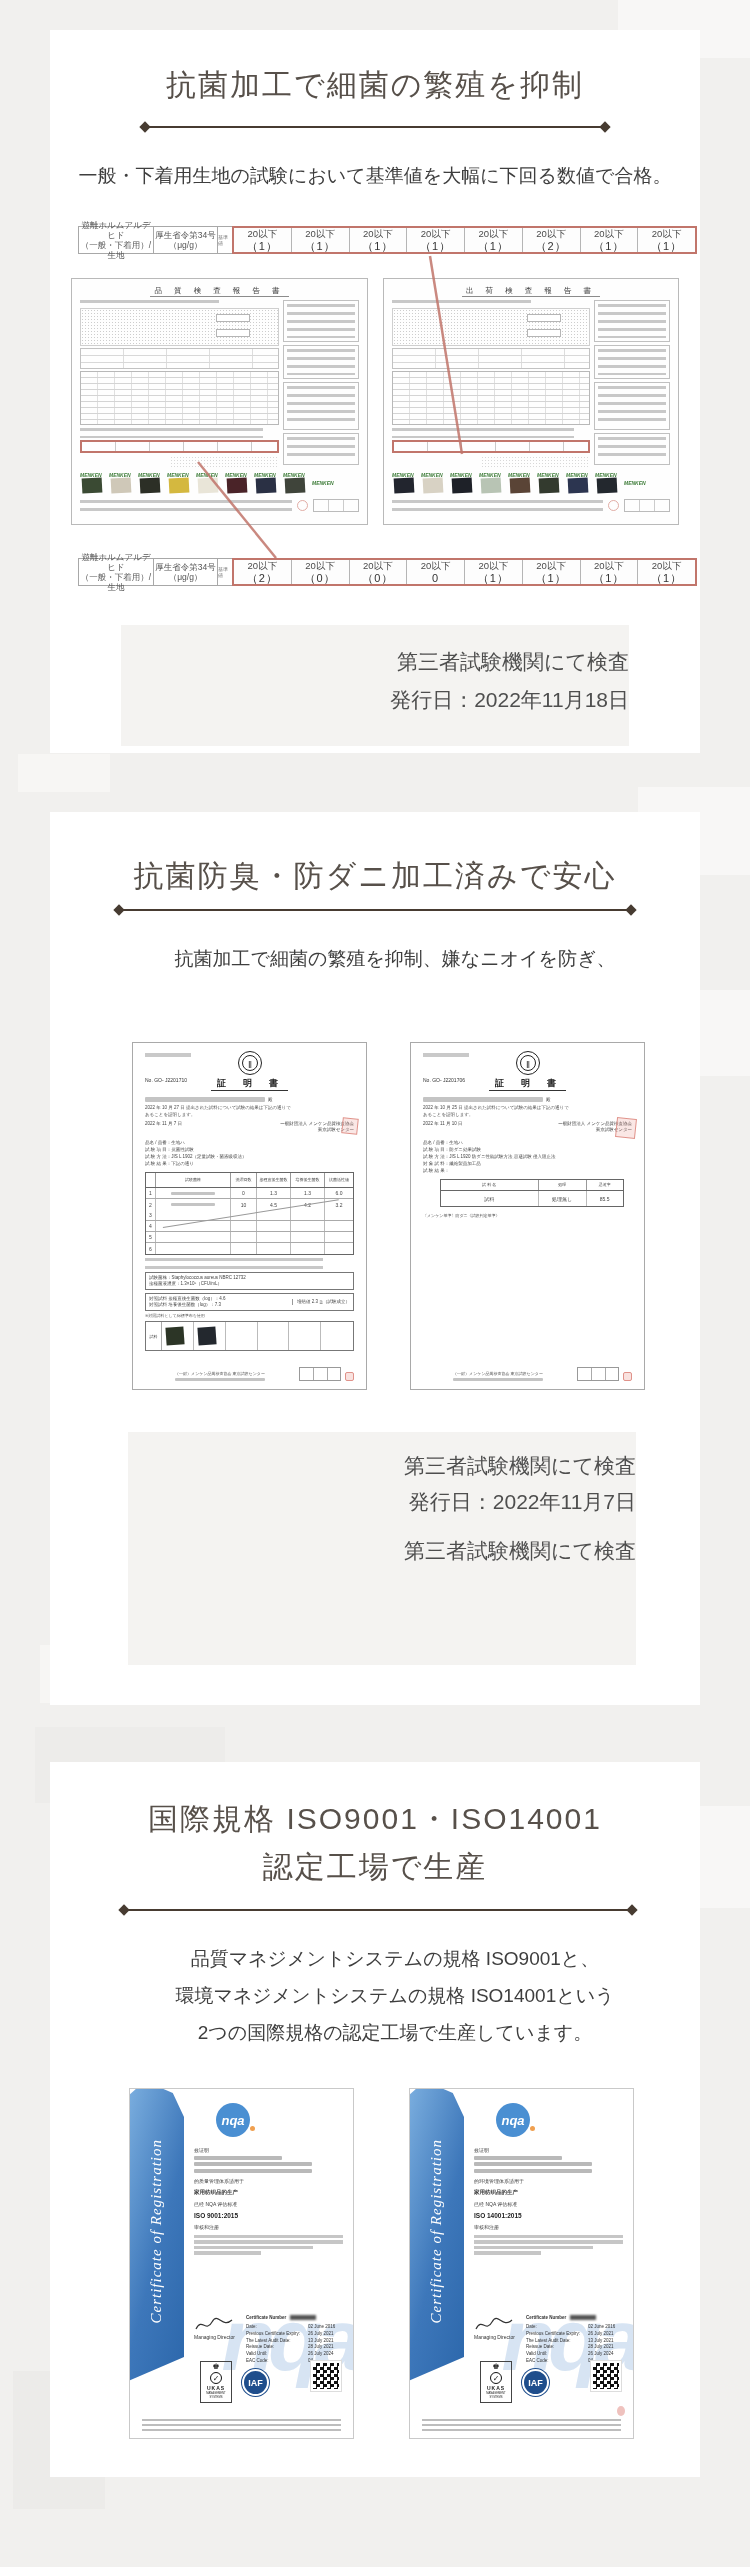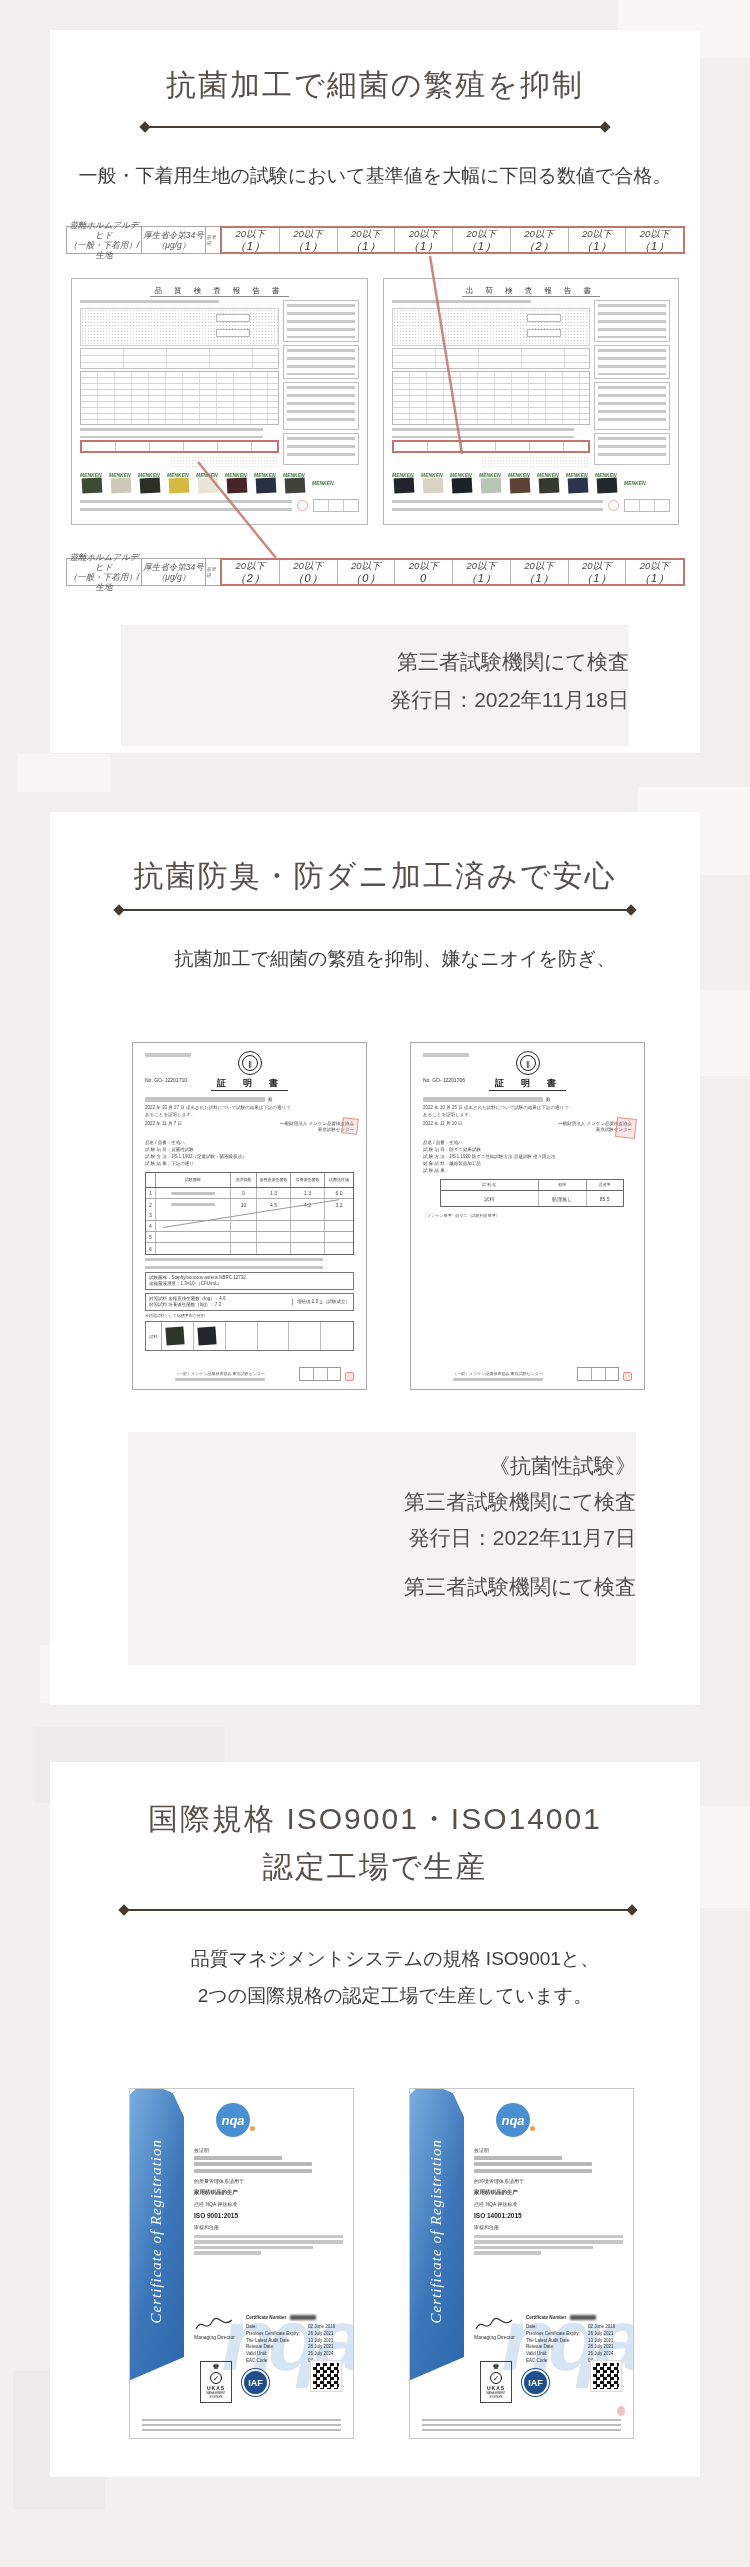--- a/index.html
+++ b/index.html
@@ -16,21 +16,21 @@
   .sec-title{position:absolute;width:100%;text-align:center;font-size:30px;line-height:42px;
              font-weight:300;letter-spacing:2px;color:var(--title);}
   .divider{position:absolute;display:flex;align-items:center;height:10px;}
   .dia{width:8px;height:8px;background:var(--divider);transform:rotate(45deg);flex:none;}
   .dline{flex:1;height:2px;background:var(--divider);}
   .subtitle{position:absolute;width:100%;text-align:center;font-size:19px;color:var(--text);}
   .desc{position:absolute;width:100%;text-align:center;font-size:19px;line-height:37px;color:var(--text);padding-left:40px;}
   .caption-box{position:absolute;background:var(--captionbg);text-align:right;
                color:var(--captiontext);font-size:21px;line-height:38px;}
   
-  .strip{position:absolute;left:16px;width:619px;height:28px;display:flex;background:#fff;font-size:8.5px;color:#555;font-style:italic;}
+  .strip{position:absolute;left:28px;width:619px;height:28px;display:flex;background:#fff;font-size:8.5px;color:#555;}
   .shcell{border:1px solid #a8a8a8;border-right:none;display:flex;flex-direction:column;justify-content:center;
           text-align:center;line-height:10px;}
   .sh1{width:75px;}.sh2{width:64px;}
   .sh3{width:15px;border:1px solid #a8a8a8;border-right:none;font-size:5px;display:flex;align-items:center;justify-content:center;color:#777;overflow:hidden;}
   .sredbox{flex:1;display:flex;border:2px solid var(--accent);}
   .scell{flex:1;border-right:1px solid #b5b5b5;display:flex;flex-direction:column;align-items:center;justify-content:center;line-height:12px;background:#fdfdfd;}
   .scell:last-child{border-right:none;}
   .slimit{font-size:9.5px;color:#4a4a4a;}
   .sval{font-size:11px;letter-spacing:1px;color:#333;}
   
@@ -615,40 +615,40 @@
       <span class="c2-footc">
         <span>（一財）メンケン品質検査協会 東京試験センター</span>
         <span class="bar blur" style="width:90px;height:3px;display:block;margin:2px auto 0;"></span>
       </span>
       <span class="c2-fboxes"></span>
       <span class="c2-dot"></span>
     </div>
   </div>
 
   <div class="caption-box" style="top:620px;left:78px;width:508px;height:233px;padding-top:16px;line-height:36px;">
-    <div>《抗菌性試験》</div>
     <div>第三者試験機関にて検査</div>
     <div>発行日：2022年11月7日</div>
     <div style="height:13px;"></div>
     <div>第三者試験機関にて検査</div>
   </div>
 </div>
 
 <div class="card" style="top:1762px;height:715px;">
   <h2 class="sec-title" style="top:33px;line-height:48px;">
     <div>国際規格 ISO9001・ISO14001</div>
     <div>認定工場で生産</div>
   </h2>
   <div class="divider" style="top:143px;left:70px;width:516px;">
     <span class="dia"></span>
     <span class="dline"></span>
     <span class="dia"></span>
   </div>
   <div class="desc" style="top:178px;">
     <div>品質マネジメントシステムの規格 ISO9001と、</div>
+    <div>環境マネジメントシステムの規格 ISO14001という</div>
     <div>2つの国際規格の認定工場で生産しています。</div>
   </div>
 
   <div class="nqa" style="left:79px;">
     <span class="nqa-water">nqa</span>
     <div class="ribbon">
         <span>Certificate of Registration</span>
       </div>
     <div class="nqa-logo">
         <b>nqa</b>

